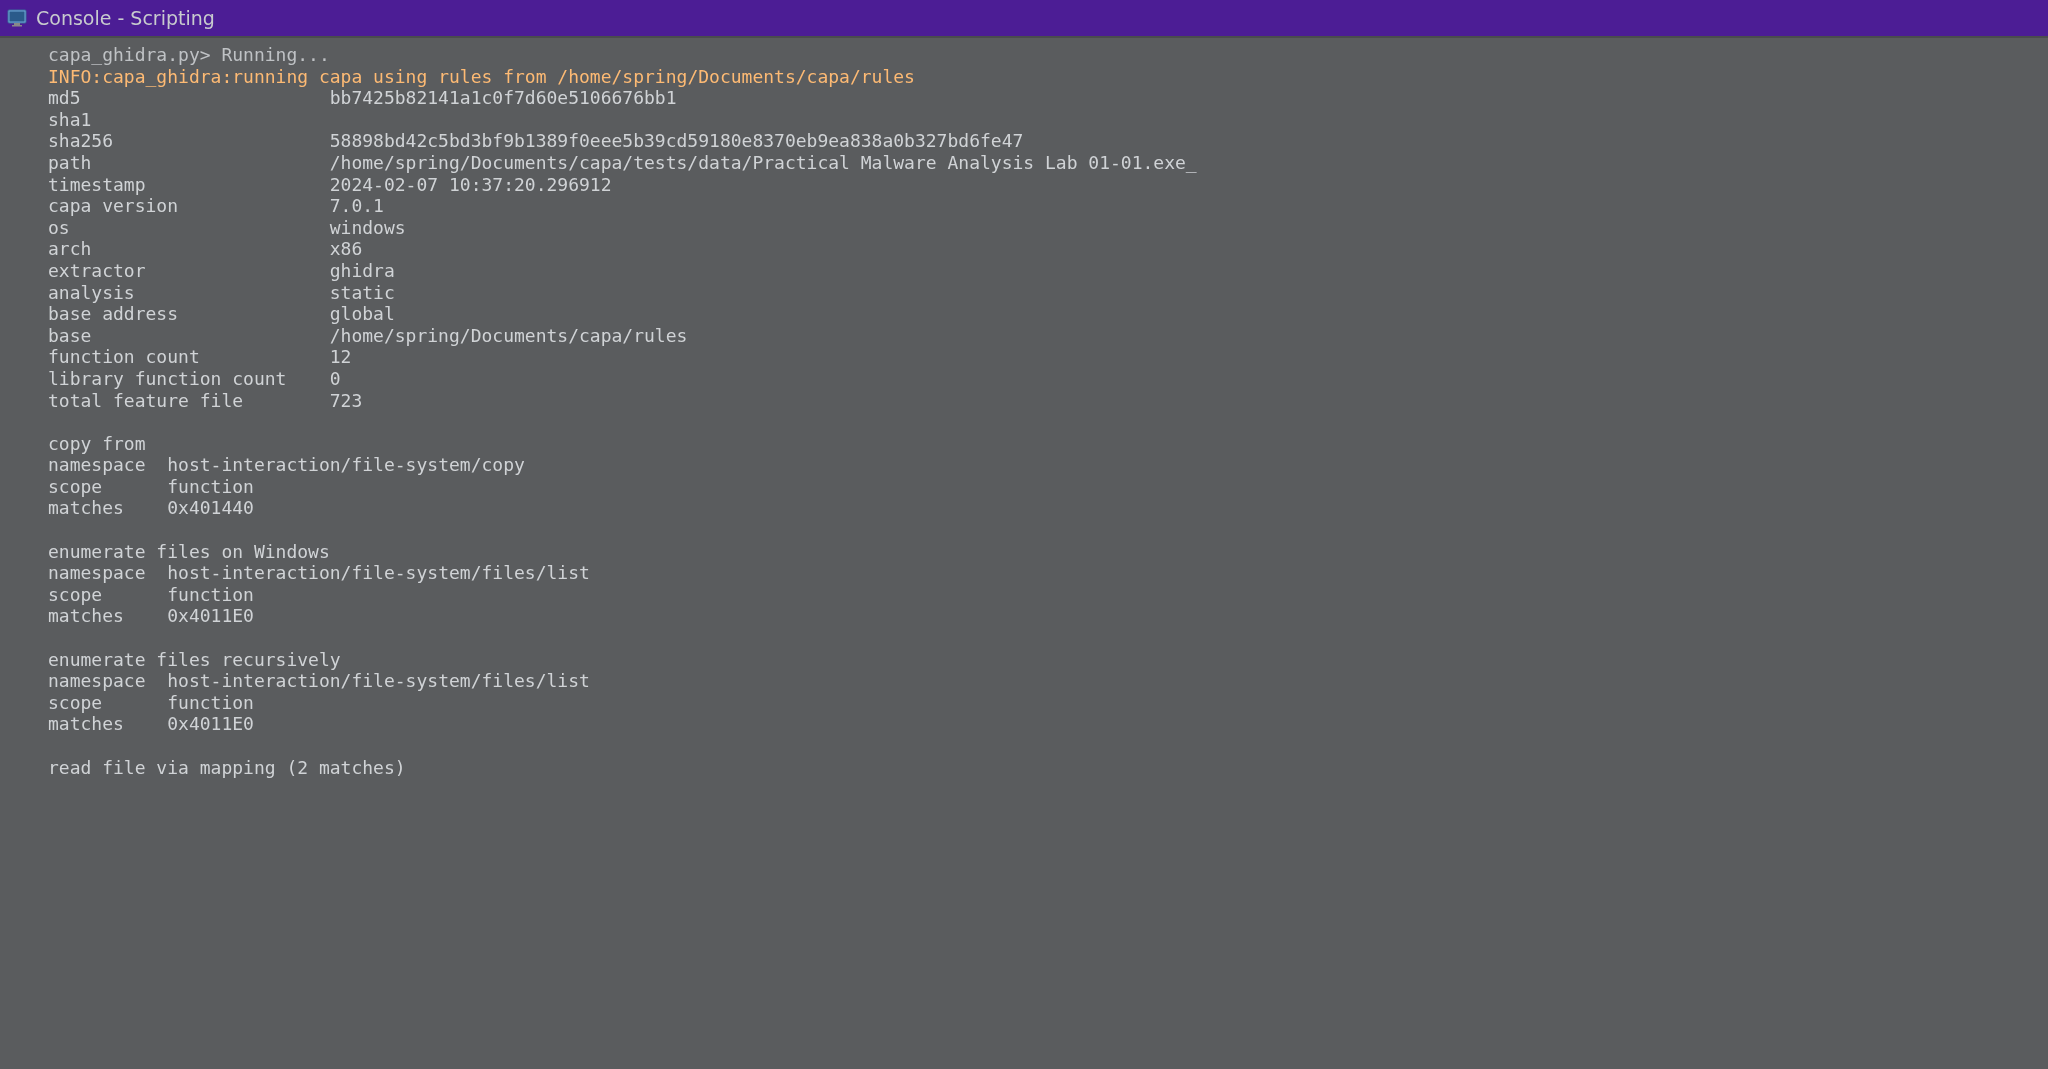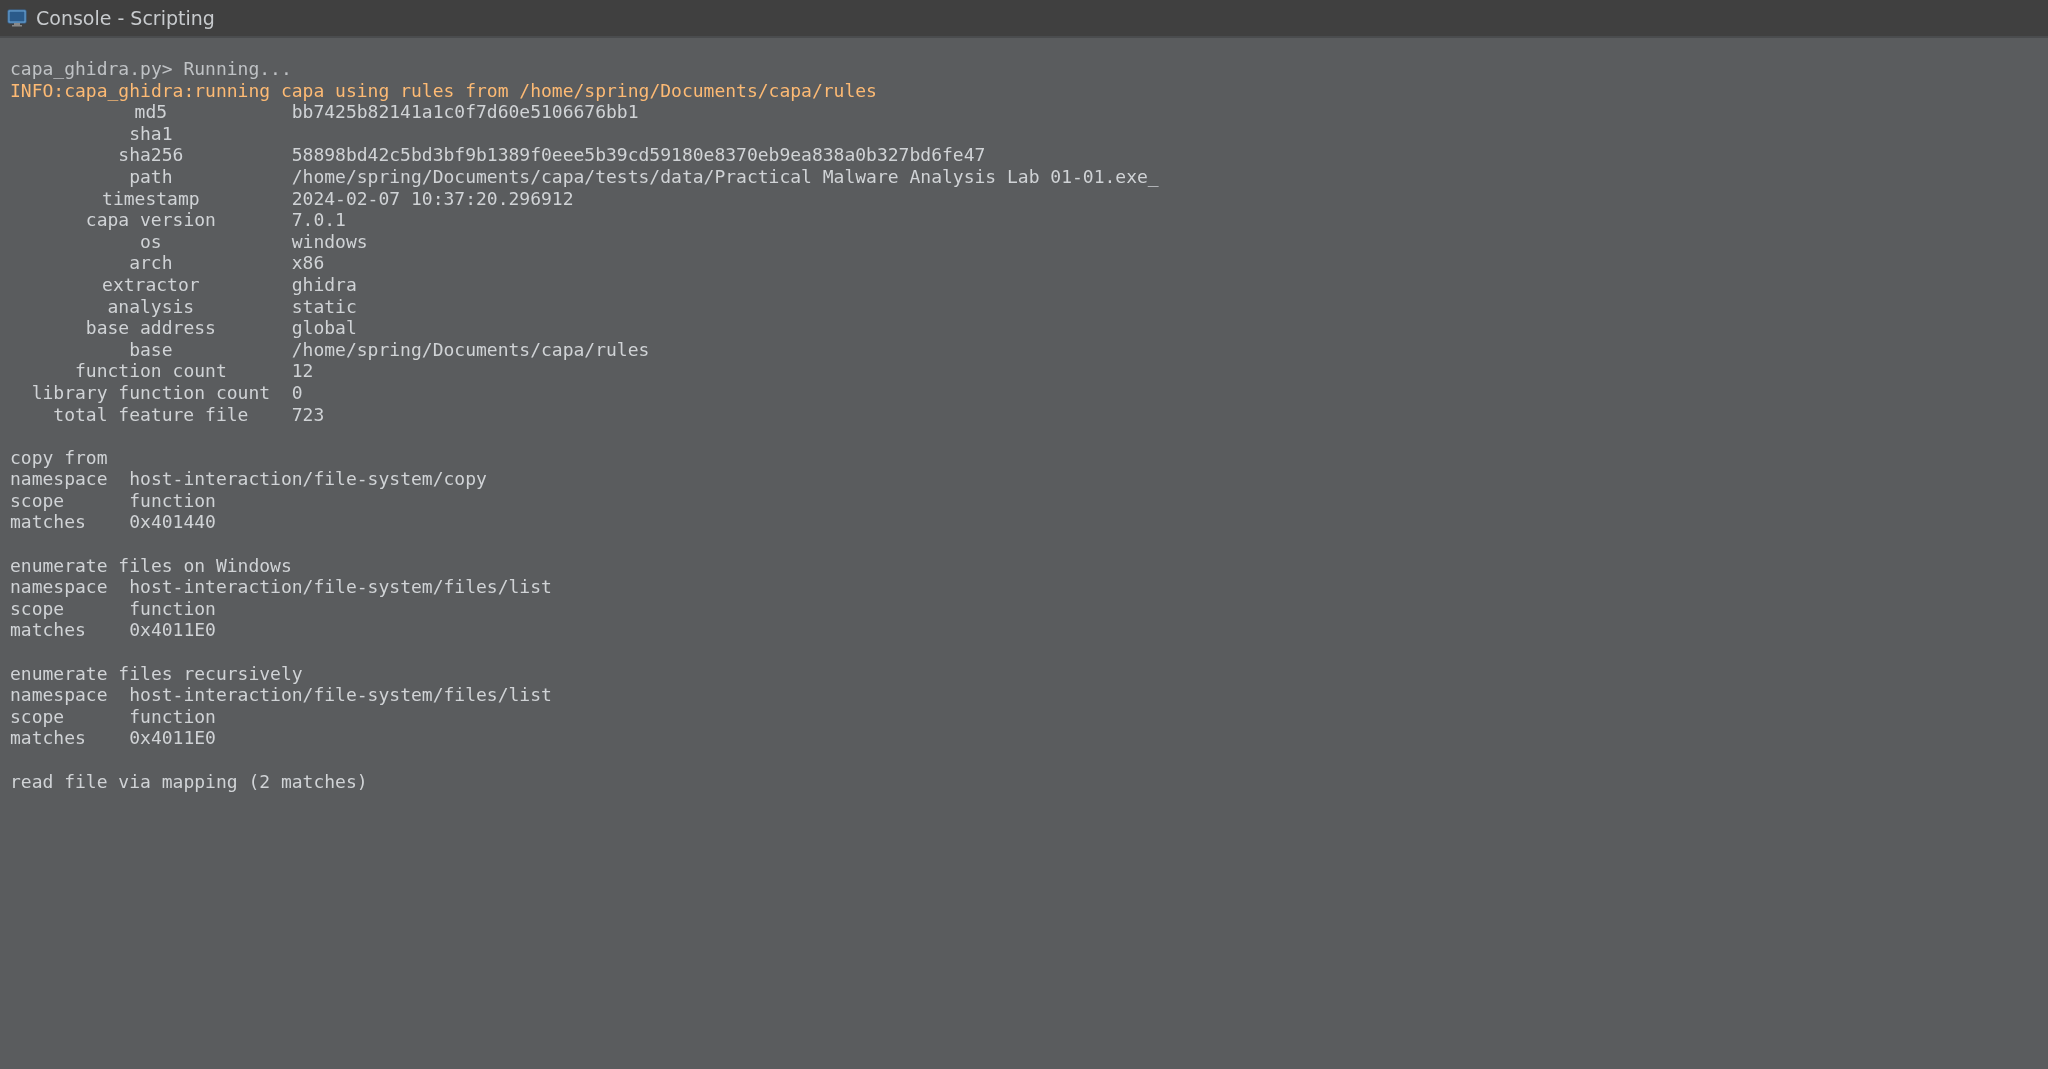--- a/index.html
+++ b/index.html
@@ -11,21 +11,21 @@
     font-family: "DejaVu Sans Mono", "Consolas", "Courier New", monospace;
     background: #5a5c5e;
     color: #d0d3d6;
     font-size: 18px;
     line-height: 1.2;
     overflow: hidden;
     width: 2048px;
     height: 1069px;
   }
   .titlebar {
-    background: #404040;
+    background: #4c1d95;
     height: 38px;
     display: flex;
     align-items: center;
     padding: 0 6px;
     border-bottom: 2px solid #4a4c4e;
     font-family: "DejaVu Sans", "Arial", sans-serif;
   }
   .titlebar-icon {
     width: 22px;
     height: 22px;
@@ -33,40 +33,40 @@
     display: flex;
     align-items: center;
     justify-content: center;
   }
   .titlebar-title {
     color: #c8cbce;
     font-size: 19px;
     font-weight: normal;
   }
   .console-body {
-    padding: 20px 10px 10px 10px;
+    padding: 6px 10px 10px 10px;
+    margin-left: 38px;
   }
   .line {
     white-space: pre;
     font-variant-ligatures: none;
   }
   .muted {
     color: #bfc2c5;
   }
   .red {
     color: #fdba74;
   }
   .kv-row {
     display: flex;
     white-space: pre;
   }
   .kv-key-wide {
     width: 26ch;
     display: inline-block;
-    text-align: center;
   }
   .kv-key-narrow {
     width: 11ch;
     display: inline-block;
   }
 </style>
 </head>
 <body>
 
 <div class="titlebar">

